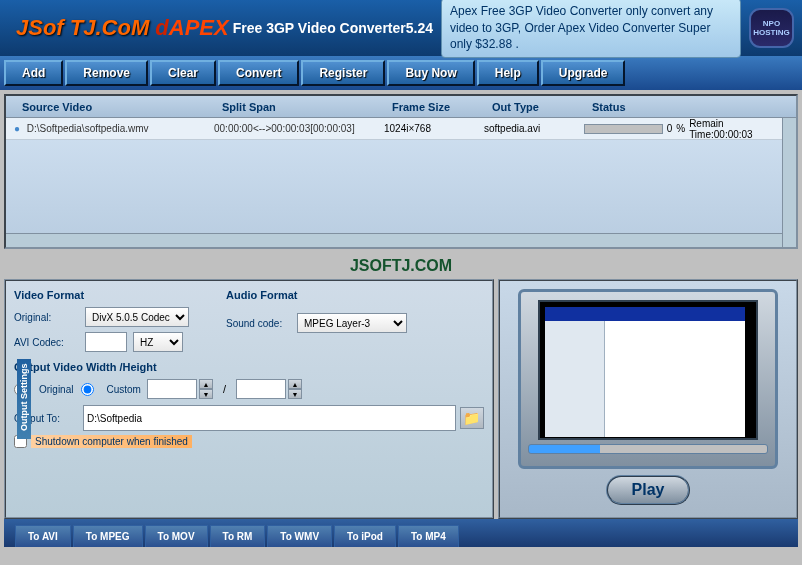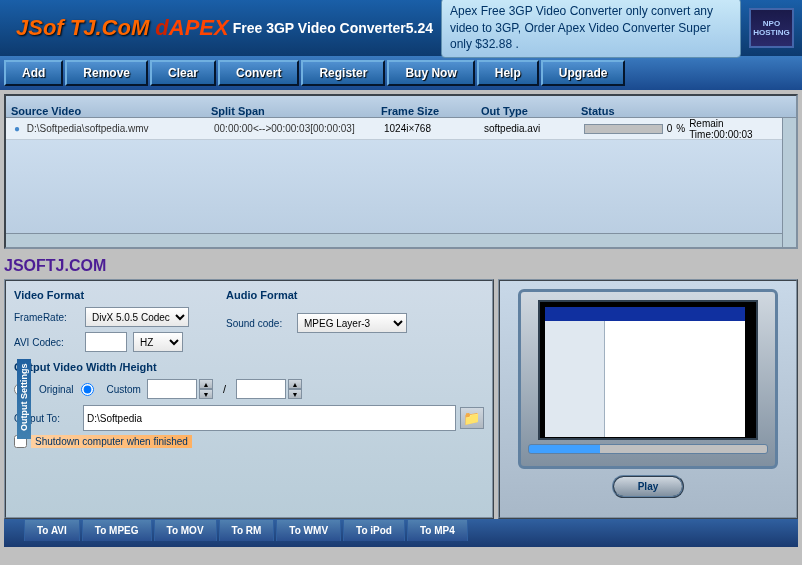--- a/index.html
+++ b/index.html
@@ -52,21 +52,21 @@
       border-radius: 4px;
       padding: 4px 8px;
       max-width: 300px;
       font-size: 12px;
       color: #003366;
       line-height: 1.4;
     }
     .title-badge {
       background: linear-gradient(to bottom, #1a1a4a, #2a2a6a);
       border: 2px solid #4466aa;
-      border-radius: 0;
+      border-radius: 11px;
       width: 45px;
       height: 40px;
       margin-left: 8px;
       display: flex;
       align-items: center;
       justify-content: center;
       color: #aaccff;
       font-size: 8px;
       font-weight: bold;
       text-align: center;
@@ -105,22 +105,22 @@
       height: 155px;
       position: relative;
     }
 
     
     .table-header {
       background: linear-gradient(to bottom, #c0d4e8, #a8c0d8);
       border-bottom: 1px solid #8090a0;
       display: flex;
       height: 22px;
-      align-items: flex-end;
-      padding: 0 5px;
+      align-items: center;
+      padding: 0 16px;
       font-weight: bold;
       color: #003366;
     }
     .th-source { width: 200px; }
     .th-split { width: 170px; }
     .th-frame { width: 100px; }
     .th-out { width: 100px; }
     .th-status { flex: 1; }
 
     
@@ -163,21 +163,22 @@
       left: 0;
       bottom: 0;
       right: 14px;
       height: 14px;
       background: #b8ccd8;
       border-top: 1px solid #8090a0;
     }
 
     
     .watermark {
-      color: #4c1d95;
+      text-align: center;
+      color: #14532d;
       font-size: 16px;
       font-weight: bold;
       padding: 4px;
     }
 
     
     .bottom-section {
       display: flex;
       gap: 4px;
       margin: 0 4px;
@@ -406,33 +407,33 @@
       border: 1px solid #6080a0;
       margin-top: 4px;
       border-radius: 3px;
     }
     .play-btn {
       margin-top: 6px;
       background: linear-gradient(to bottom, #d0d8e0, #8090a0);
       border: 2px ridge #6080a0;
       border-radius: 20px;
       padding: 4px 24px;
-      font-size: 10px;
+      font-size: 16px;
       font-weight: bold;
       cursor: pointer;
       color: #003366;
     }
 
     
     .format-tabs {
       background: linear-gradient(to bottom, #3060a0, #1a3a70);
       height: 28px;
       display: flex;
-      align-items: flex-start;
-      padding: 0 20px;
+      align-items: flex-end;
+      padding: 0 11px;
       gap: 2px;
       margin: 0 4px;
     }
     .format-tab {
       background: linear-gradient(to bottom, #5080b0, #2a5090);
       border: 1px solid #3060a0;
       border-bottom: none;
       color: #ffffff;
       font-size: 10px;
       font-weight: bold;
@@ -513,21 +514,21 @@
   <div class="output-panel">
     <div class="output-tab">
       <span>Output Settings</span>
     </div>
 
     <div class="two-col">
 
       <div>
         <div class="section-title">Video Format</div>
         <div class="form-row">
-          <span class="form-label">FrameRate:</span>
+          <span class="form-label">Original:</span>
           <select class="form-select" style="width:104px;">
             <option>DivX 5.0.5 Codec</option>
           </select>
         </div>
         <div class="form-row">
           <span class="form-label">AVI Codec:</span>
           <input class="form-input" type="text" value="25" style="width: 40px;">
           <select class="form-select" style="width:50px;">
             <option>HZ</option>
           </select>

